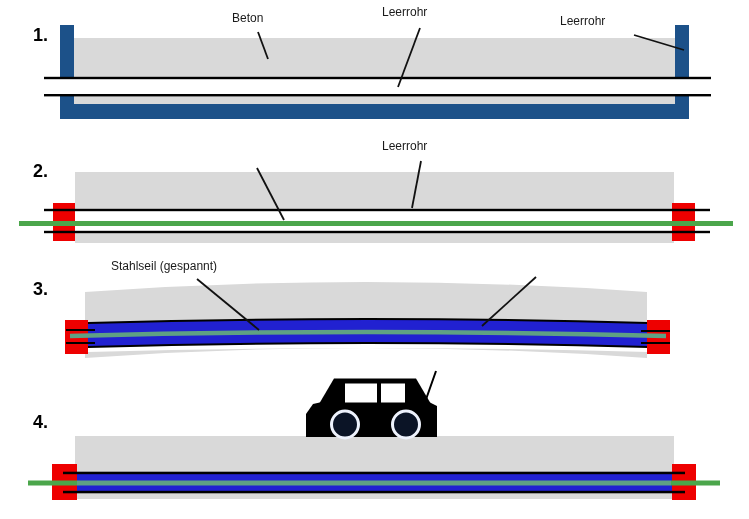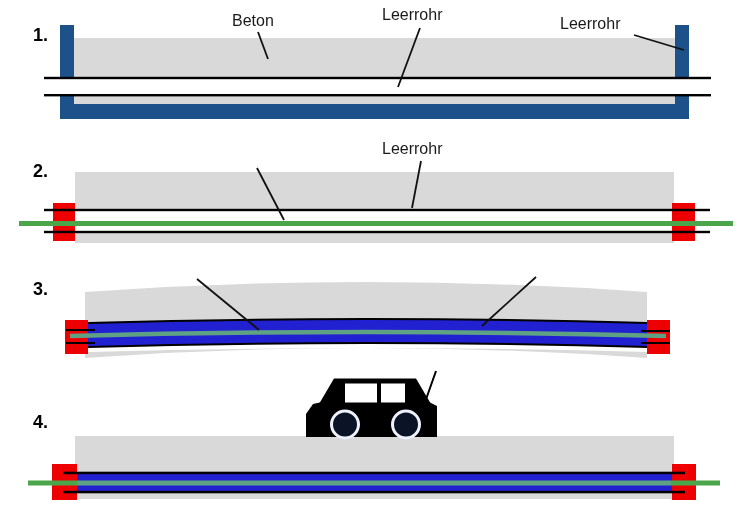--- a/index.html
+++ b/index.html
@@ -2,21 +2,21 @@
 <html><head>
 <meta charset="utf-8">
 <style>
   html,body{margin:0;padding:0;background:#fff;}
   .canvas{
     position:relative;width:749px;height:519px;background:#ffffff;
     font-family:"Liberation Sans",sans-serif;color:#1a1a1a;overflow:hidden;
   }
   .canvas svg{position:absolute;left:0;top:0;}
   .lbl{
-    position:absolute;font-size:16px;line-height:1.1;white-space:nowrap;
+    position:absolute;font-size:12px;line-height:1.1;white-space:nowrap;
     color:#1a1a1a;
   }
   .num{font-weight:bold;font-size:18px;color:#000;}
 </style>
 </head>
 <body>
 
 <div class="canvas">
 
   <svg width="749" height="519" viewBox="0 0 749 519">
@@ -86,15 +86,16 @@
 
   <div class="lbl num" style="left:33px;top:26px">1.</div>
   <div class="lbl" style="left:232px;top:12px">Beton</div>
   <div class="lbl" style="left:382px;top:6px">Leerrohr</div>
   <div class="lbl" style="left:560px;top:15px">Leerrohr</div>
 
   <div class="lbl num" style="left:33px;top:162px">2.</div>
   <div class="lbl" style="left:382px;top:140px">Leerrohr</div>
 
   <div class="lbl num" style="left:33px;top:280px">3.</div>
+  <div class="lbl" style="left:111px;top:260px">Stahlseil (gespannt)</div>
 
   <div class="lbl num" style="left:33px;top:413px">4.</div>
 </div>
 
 </body></html>

